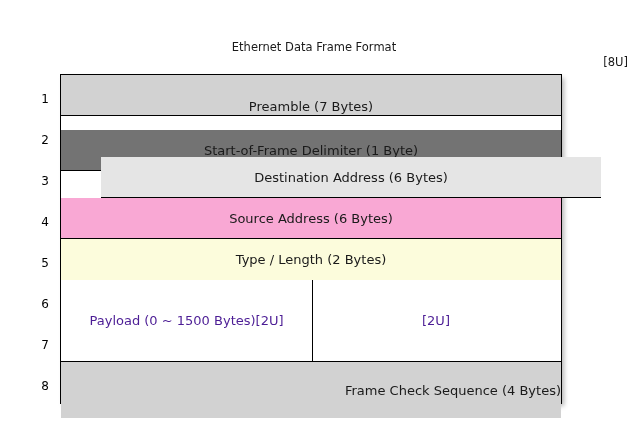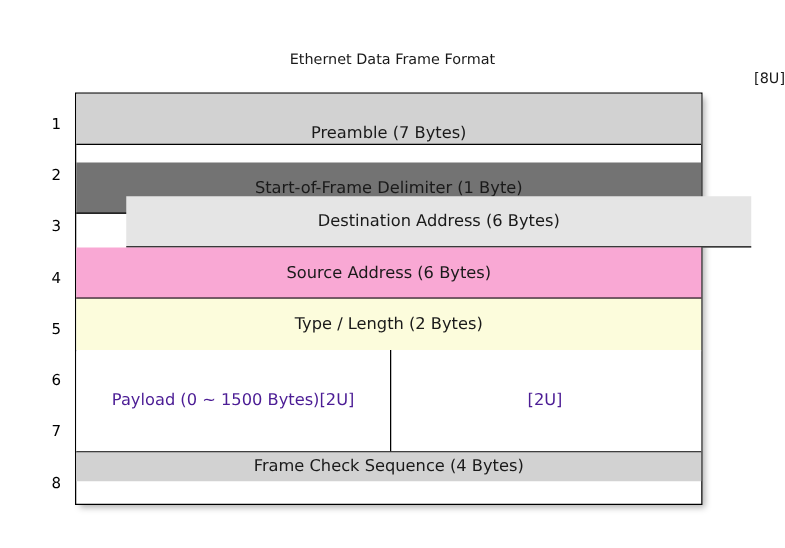--- a/index.html
+++ b/index.html
@@ -177,18 +177,18 @@
     <div class="split-row" style="top:205px; height:82px; background:#ffffff;">
       <div class="split-cell left" style="width:252px; height:100%;">
         <span class="split-line">Payload (0 ~ 1500 Bytes)</span>
         <span class="split-line">[2U]</span>
       </div>
       <div class="split-cell" style="width:246px; height:100%;">
         <span class="split-line">[2U]</span>
       </div>
     </div>
 
-    <div class="row last" style="top:287px; height:23px; background:#d2d2d2;">
+    <div class="row last" style="top:287px; height:56px; background:#d2d2d2;justify-content:flex-end;">
       <span class="row-label">Frame Check Sequence (4 Bytes)</span>
     </div>
 
   </div>
 </div>
 
 </body></html>

